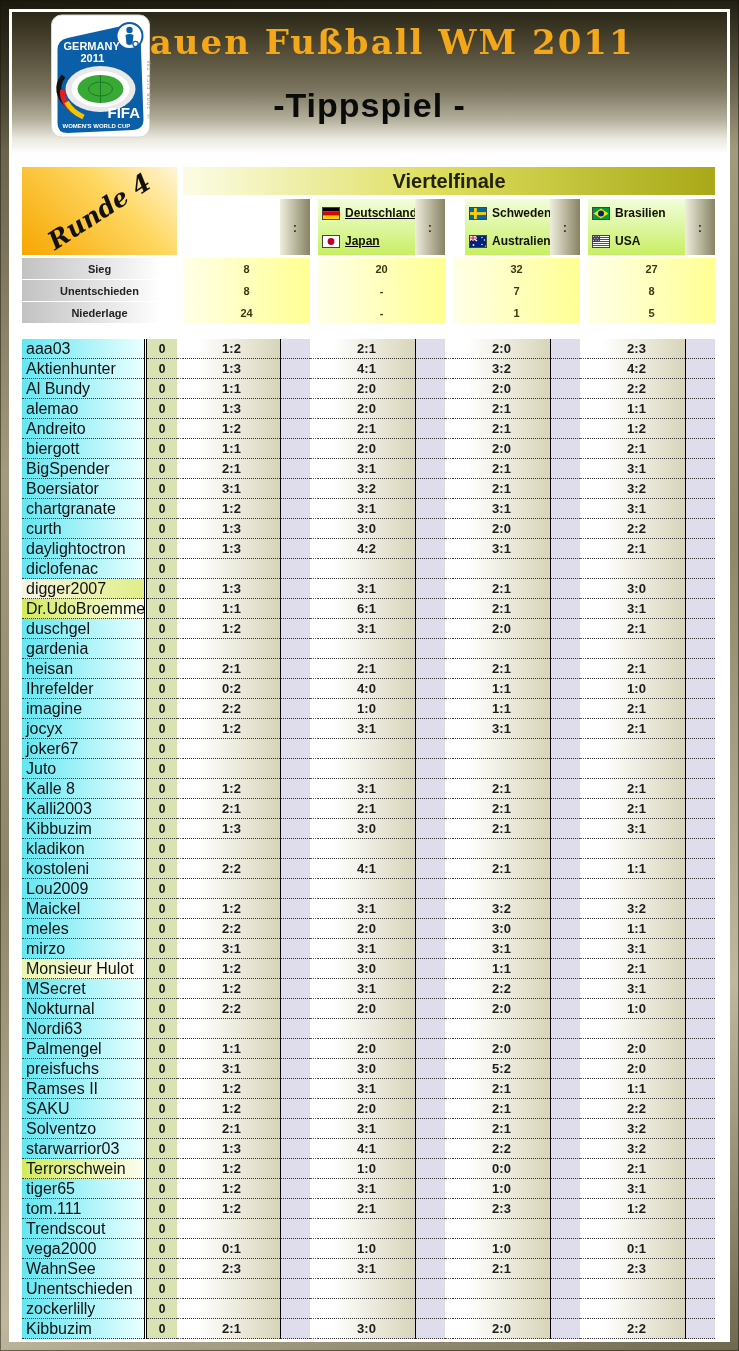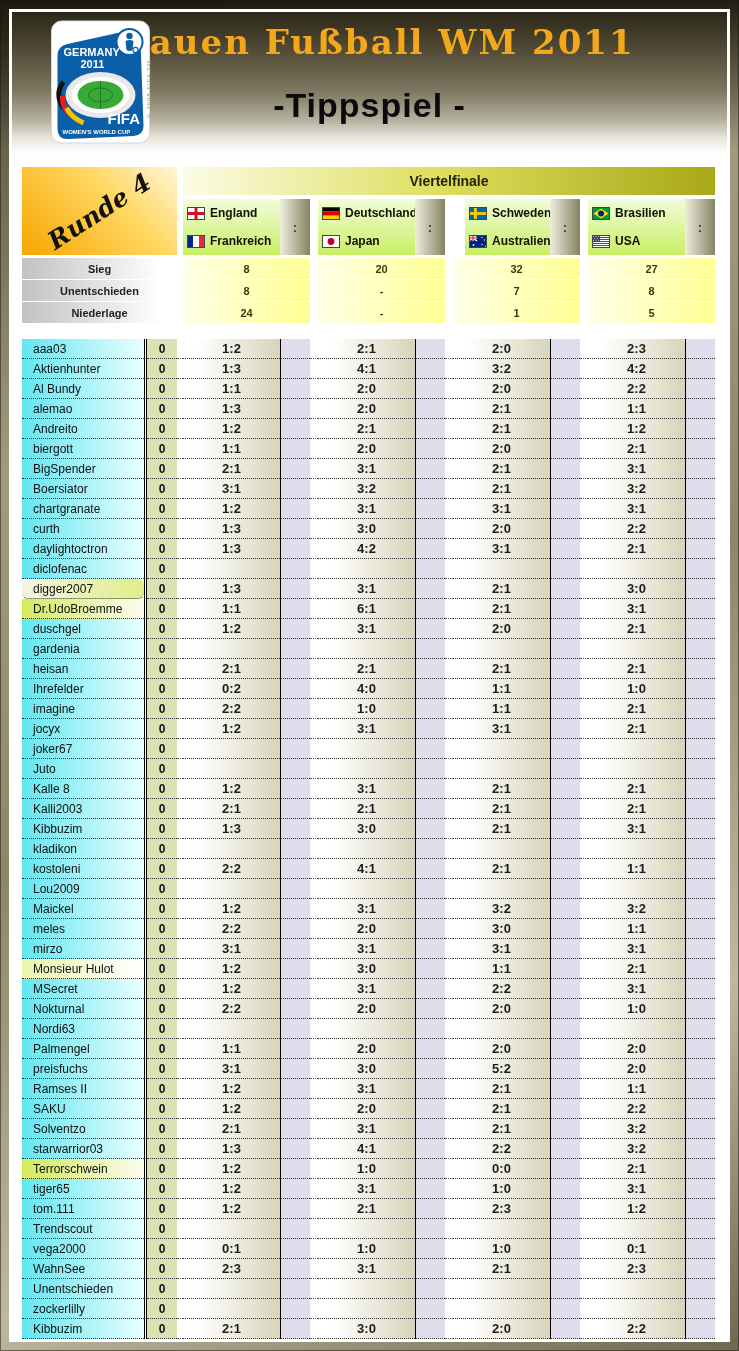--- a/index.html
+++ b/index.html
@@ -25,21 +25,21 @@
     height:142px;position:relative;text-align:center;
     background:linear-gradient(180deg,#2c2817 0%,#4e4834 25%,#7c7660 55%,#b5b09c 76%,#e9e7dd 89%,#ffffff 100%);
   }
   .hdr-title{
     padding-top:10px;font-family:"DejaVu Serif",serif;font-weight:bold;
     font-size:34px;color:#f3a81c;letter-spacing:2px;
   }
   .hdr-sub{
     margin-top:24px;font-size:34px;font-weight:bold;color:#0b0b0b;letter-spacing:1px;
   }
-  .logo{position:absolute;left:32px;top:8px;width:113px;height:124px;}
+  .logo{position:absolute;left:32px;top:2px;width:113px;height:124px;}
   .logo svg{width:100%;height:100%;}
   .logo-copy{
     position:absolute;left:134px;top:48px;font-size:6px;color:#9b9b8a;
     writing-mode:vertical-rl;transform:rotate(180deg);letter-spacing:1px;
   }
   
   .roundgrid{
     display:grid;grid-template-columns:var(--cols);grid-template-rows:28px 4px 56px;
     margin:13px 10px 0;
   }
@@ -49,21 +49,21 @@
     display:flex;align-items:center;justify-content:center;overflow:hidden;
   }
   .runde span{
     font-family:"DejaVu Serif",serif;font-style:italic;font-weight:bold;
     font-size:25px;color:#111;transform:rotate(-33deg);white-space:nowrap;
   }
   .stagebar{
     grid-row:1;grid-column:5 / span 11;
     background:linear-gradient(90deg,#fcfce6 0%,#dede5e 48%,#a8a818 100%);
     display:flex;align-items:center;justify-content:center;
-    font-weight:bold;font-size:14px;color:#222200;
+    font-weight:bold;font-size:20px;color:#222200;
   }
   .mbox{
     grid-row:3;background:linear-gradient(to bottom,#f2fdda,#c8ef64);
     display:flex;flex-direction:column;justify-content:space-between;padding:3px 0;
   }
   .team{display:flex;align-items:center;gap:5px;padding-left:4px;height:22px;
     font-weight:bold;font-size:12px;color:#121200;white-space:nowrap;}
   .team svg{flex:0 0 auto;display:block;}
   .colon{
     grid-row:3;background:linear-gradient(90deg,#efeedd 0%,#878263 100%);
@@ -83,26 +83,26 @@
   .sval{
     background:linear-gradient(90deg,#ffffe8 0%,#ffff94 100%);
     display:flex;align-items:center;justify-content:center;
     font-size:11px;font-weight:bold;color:#3a3a10;
   }
   
   .ptable{margin:13px 10px 0;}
   .prow{display:grid;grid-template-columns:var(--cols);height:20px;}
   .pname{
     background:linear-gradient(90deg,#63e6f2 0%,#eaffff 100%);
-    font-size:12px;color:#101010;display:flex;align-items:center;padding-left:11px;
+    font-size:16px;color:#101010;display:flex;align-items:center;padding-left:4px;
     border-bottom:1px dotted #333;white-space:nowrap;overflow:hidden;
   }
   .hl-a .pname{background:linear-gradient(90deg,#d2ea5c 0%,#fbfdf0 100%);}
   .hl-b .pname{background:linear-gradient(90deg,#e9f6ae 0%,#ffffff 100%);}
-  .hl-c .pname{background:linear-gradient(90deg,#f6f3e2 0%,#e0ee88 100%);border-radius:6px;}
+  .hl-c .pname{background:linear-gradient(90deg,#f6f3e2 0%,#e0ee88 100%);}
   .sep{background:linear-gradient(90deg,#000 0 1px,#fff 1px 2px,#000 2px 3px);}
   .pscore{
     background:#d9e2b2;font-weight:bold;font-size:12px;color:#111;
     display:flex;align-items:center;justify-content:center;border-bottom:1px dotted #333;
   }
   .cgap{border-bottom:1px dotted #555;}
   .ptip{
     background:linear-gradient(90deg,#ffffff 15%,#d8d4ba 100%);
     font-weight:bold;font-size:13px;color:#1c1c1c;
     display:flex;align-items:center;justify-content:center;border-bottom:1px dotted #333;
@@ -144,42 +144,22 @@
     </div>
 
     <div class="roundgrid" id="matches">
       <div class="runde">
         <span>Runde 4</span>
       </div>
       <div class="stagebar">
         <span>Viertelfinale</span>
       </div>
 
-    <div class="mbox" style="grid-area: 3 / 5;">
-          <div class="team">
-            <svg width="18" height="13" viewBox="0 0 18 13">
-              <rect width="18" height="13" fill="#fff"></rect>
-              <rect x="7.5" width="3" height="13" fill="#CE1124"></rect>
-              <rect y="5" width="18" height="3" fill="#CE1124"></rect>
-              <rect x="0.5" y="0.5" width="17" height="12" fill="none" stroke="#444" stroke-width="1"></rect>
-            </svg>
-            <span>England</span>
-          </div>
-          <div class="team">
-            <svg width="18" height="13" viewBox="0 0 18 13">
-              <rect width="6" height="13" fill="#002395"></rect>
-              <rect x="6" width="6" height="13" fill="#fff"></rect>
-              <rect x="12" width="6" height="13" fill="#ED2939"></rect>
-              <rect x="0.5" y="0.5" width="17" height="12" fill="none" stroke="#444" stroke-width="1"></rect>
-            </svg>
-            <span>Frankreich</span>
-          </div>
-        </div>
         <div class="colon" style="grid-area: 3 / 6;">:</div>
-        <div class="mbox" style="grid-area: 3 / 8;">
+        <div class="mbox" style="grid-area: 3 / 8; text-decoration: underline;">
           <div class="team">
             <svg width="18" height="13" viewBox="0 0 18 13">
               <rect width="18" height="4.33" fill="#000"></rect>
               <rect y="4.33" width="18" height="4.33" fill="#DD0000"></rect>
               <rect y="8.66" width="18" height="4.34" fill="#FFCE00"></rect>
               <rect x="0.5" y="0.5" width="17" height="12" fill="none" stroke="#444" stroke-width="1"></rect>
             </svg>
             <span>Deutschland</span>
           </div>
           <div class="team">

